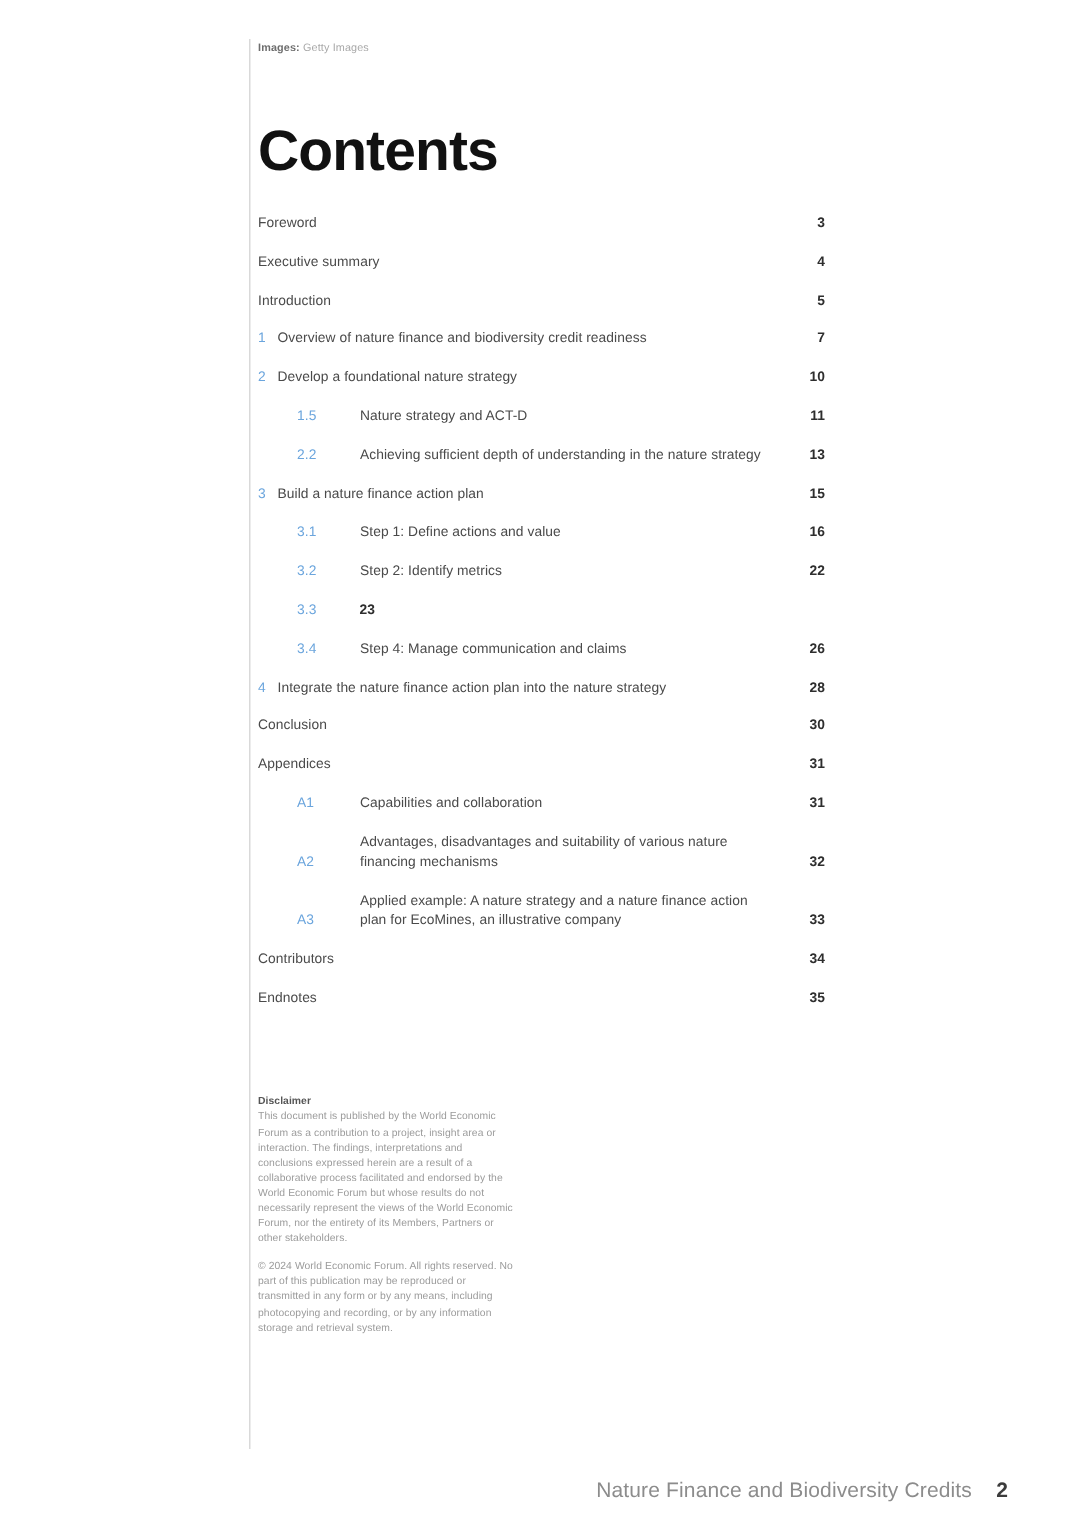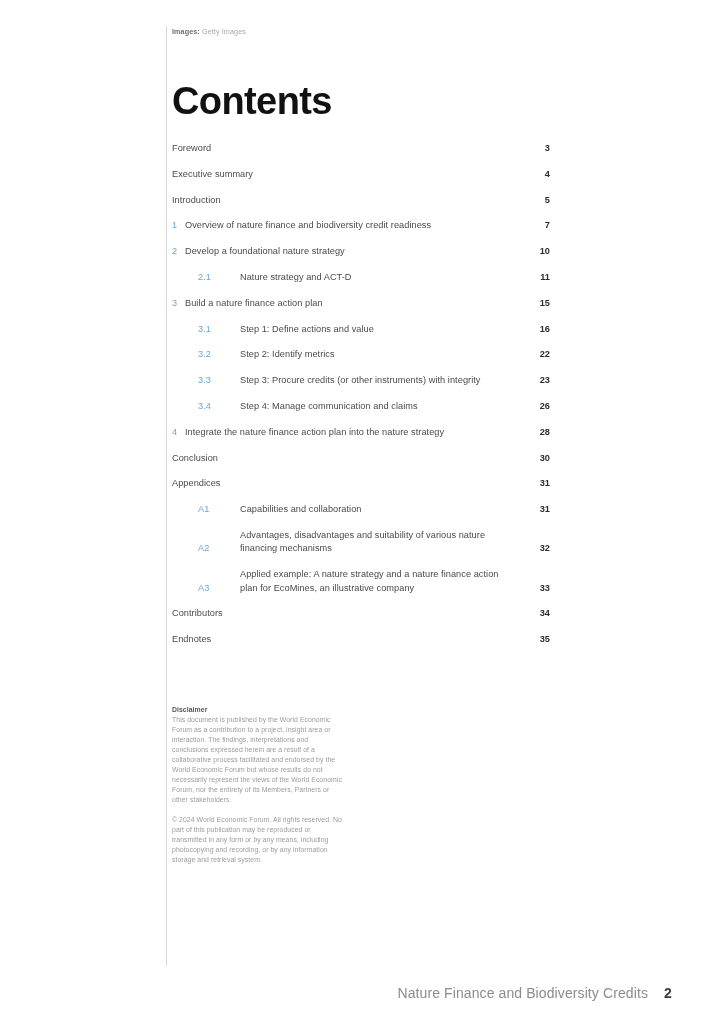--- a/index.html
+++ b/index.html
@@ -194,42 +194,46 @@
           <span class="toc-num">1</span>
           <span class="toc-label">Overview of nature finance and biodiversity credit readiness</span>
           <span class="toc-page">7</span>
         </div>
         <div class="toc-row lvl1">
           <span class="toc-num">2</span>
           <span class="toc-label">Develop a foundational nature strategy</span>
           <span class="toc-page">10</span>
         </div>
         <div class="toc-row lvl2">
-          <span class="toc-num">2.1</span>
+          <span class="toc-num">1.5</span>
           <span class="toc-label">Nature strategy and ACT-D</span>
           <span class="toc-page">11</span>
+        </div>
+        <div class="toc-row lvl2 multiline">
+          <span class="toc-num">2.2</span>
+          <span class="toc-label">Achieving sufficient depth of understanding in the nature strategy</span>
+          <span class="toc-page">13</span>
         </div>
         <div class="toc-row lvl1">
           <span class="toc-num">3</span>
           <span class="toc-label">Build a nature finance action plan</span>
           <span class="toc-page">15</span>
         </div>
         <div class="toc-row lvl2">
           <span class="toc-num">3.1</span>
           <span class="toc-label">Step 1: Define actions and value</span>
           <span class="toc-page">16</span>
         </div>
         <div class="toc-row lvl2">
           <span class="toc-num">3.2</span>
           <span class="toc-label">Step 2: Identify metrics</span>
           <span class="toc-page">22</span>
         </div>
         <div class="toc-row lvl2">
           <span class="toc-num">3.3</span>
-          <span class="toc-label">Step 3: Procure credits (or other instruments) with integrity</span>
           <span class="toc-page">23</span>
         </div>
         <div class="toc-row lvl2">
           <span class="toc-num">3.4</span>
           <span class="toc-label">Step 4: Manage communication and claims</span>
           <span class="toc-page">26</span>
         </div>
         <div class="toc-row lvl1">
           <span class="toc-num">4</span>
           <span class="toc-label">Integrate the nature finance action plan into the nature strategy</span>

